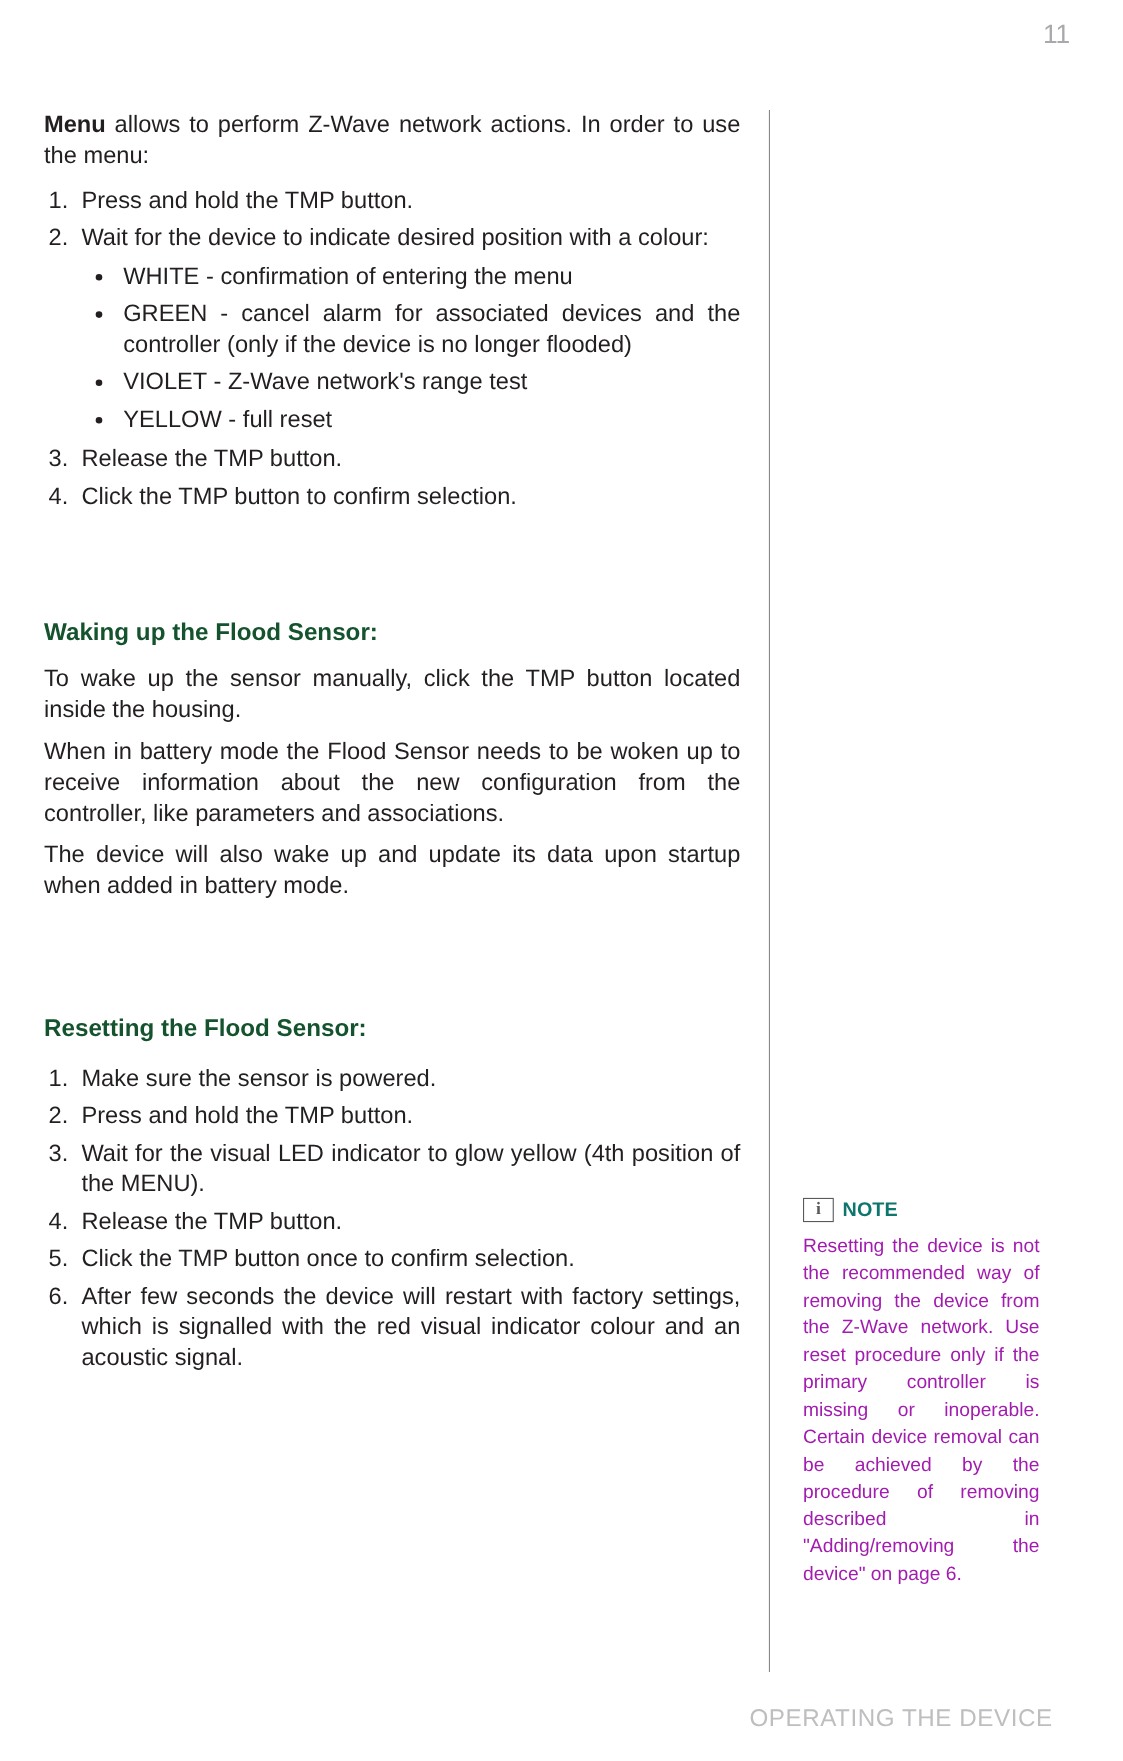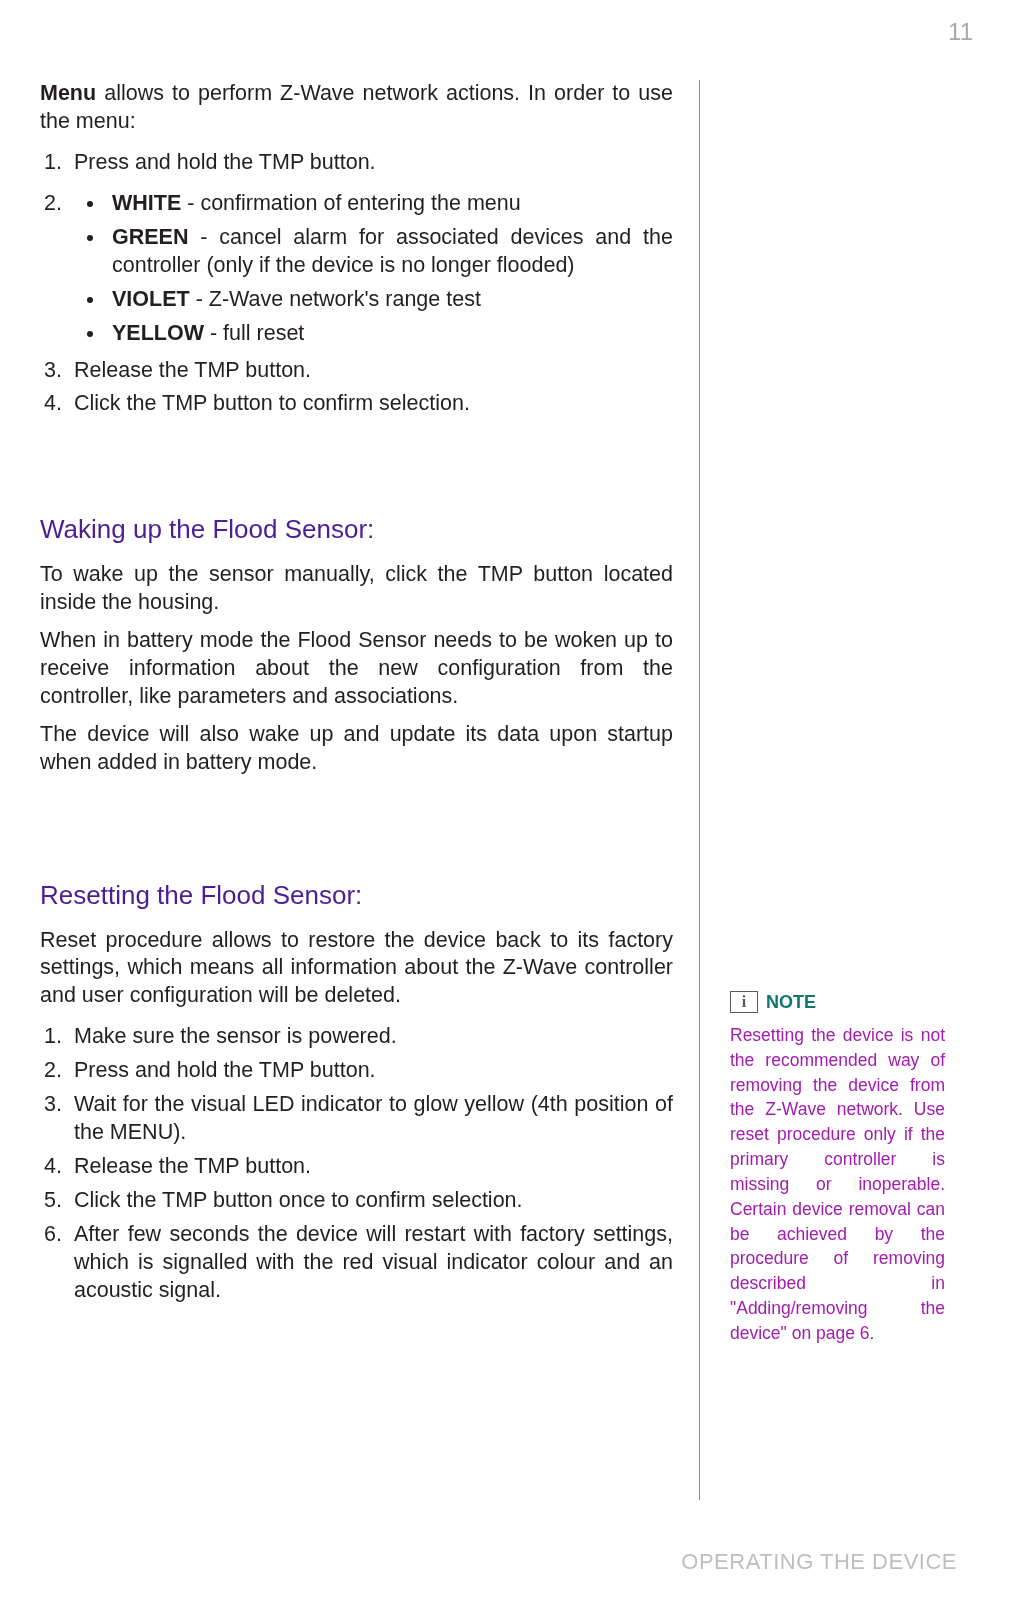--- a/index.html
+++ b/index.html
@@ -21,21 +21,22 @@
     position: absolute;
     top: 18px;
     right: 48px;
     font-size: 24px;
     color: #a7a9ac;
     font-weight: 400;
   }
   .columns {
     display: flex;
     gap: 30px;
-    margin-top: 60px;
+    margin-top: 80px;
+    align-items: center;
   }
   .main {
     width: 660px;
     font-size: 21.5px;
     line-height: 1.3;
     color: #231f20;
     border-right: 1px solid #888;
     padding-right: 26px;
     min-height: 1420px;
   }
@@ -56,29 +57,29 @@
   ol.main-list > li {
     padding: 3px 0 3px 6px;
     text-align: justify;
   }
   ul.sub {
     list-style: disc;
     margin: 4px 0 0 10px;
     padding: 0 0 0 22px;
   }
   ul.sub li { padding: 3px 0 3px 6px; }
-  ul.sub .b { font-weight: 700; }
+  ul.sub .b { font-weight: 400; }
 
   .section-gap { height: 76px; }
 
   .hd {
-    font-weight: 400;
-    font-size: 26px;
+    font-weight: 700;
+    font-size: 22px;
     margin: 16px 0 14px 0;
-    color: #4c1d95;
+    color: #14532d;
   }
   .para {
     margin: 0 0 10px 0;
     text-align: justify;
     text-justify: inter-word;
   }
 
   .note-head {
     display: flex;
     align-items: center;
@@ -131,20 +132,21 @@
 
     <div class="main">
 
       <p class="intro">
         <span class="b">Menu</span><span> allows to perform Z-Wave network actions. In order to use the menu:</span>
       </p>
 
       <ol class="main-list">
         <li>Press and hold the TMP button.</li>
         <li>
+          <span>Wait for the device to indicate desired position with a colour:</span>
           <ul class="sub">
             <li><span class="b">WHITE</span><span> - confirmation of entering the menu</span></li>
             <li><span class="b">GREEN</span><span> - cancel alarm for associated devices and the controller (only if the device is no longer flooded)</span></li>
             <li><span class="b">VIOLET</span><span> - Z-Wave network's range test</span></li>
             <li><span class="b">YELLOW</span><span> - full reset</span></li>
           </ul>
         </li>
         <li>Release the TMP button.</li>
         <li>Click the TMP button to confirm selection.</li>
       </ol>
@@ -152,21 +154,20 @@
       <div class="section-gap"></div>
 
       <div class="hd">Waking up the Flood Sensor:</div>
       <p class="para">To wake up the sensor manually, click the TMP button located inside the housing.</p>
       <p class="para">When in battery mode the Flood Sensor needs to be woken up to receive information about the new configuration from the controller, like parameters and associations.</p>
       <p class="para">The device will also wake up and update its data upon startup when added in battery mode.</p>
 
       <div class="section-gap"></div>
 
       <div class="hd">Resetting the Flood Sensor:</div>
-      <p class="para">Reset procedure allows to restore the device back to its factory settings, which means all information about the Z-Wave controller and user configuration will be deleted.</p>
       <ol class="main-list">
         <li>Make sure the sensor is powered.</li>
         <li>Press and hold the TMP button.</li>
         <li>Wait for the visual LED indicator to glow yellow (4th position of the MENU).</li>
         <li>Release the TMP button.</li>
         <li>Click the TMP button once to confirm selection.</li>
         <li>After few seconds the device will restart with factory settings, which is signalled with the red visual indicator colour and an acoustic signal.</li>
       </ol>
 
     </div>

